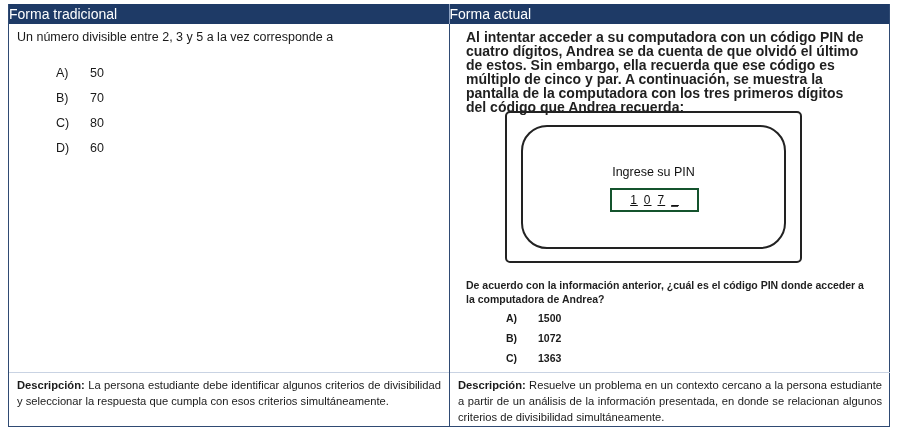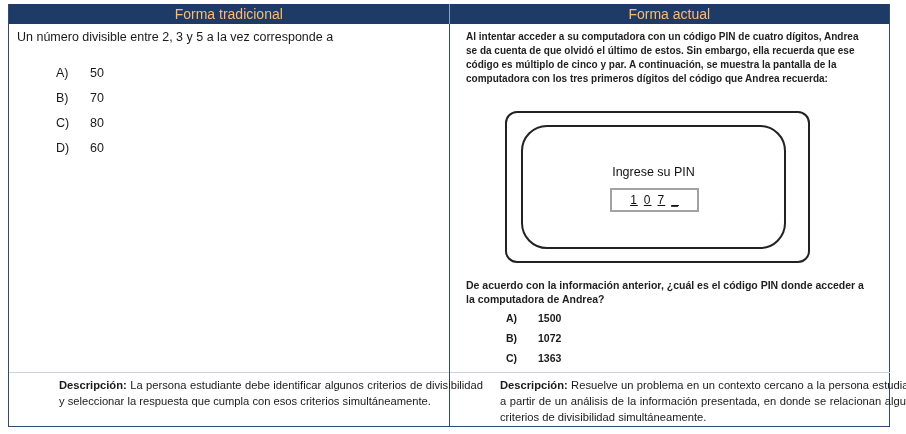--- a/index.html
+++ b/index.html
@@ -1,43 +1,43 @@
 <!DOCTYPE html>
 <html><head>
 <meta charset="utf-8">
 <style>
   html, body { margin: 0; padding: 0; background: #ffffff; }
   body { width: 906px; height: 434px; position: relative; overflow: hidden;
          font-family: "Liberation Sans", "DejaVu Sans", sans-serif; color: #1a1a1a; }
   .table { position: absolute; left: 8px; top: 4px; width: 880px; height: 422px;
            border-left: 1.5px solid #2f4a73; border-right: 1.5px solid #2f4a73; border-bottom: 1.5px solid #2f4a73; }
   .header { position: absolute; left: 0; top: 0; width: 880px; height: 20px; background: #1e3a66; display: flex; }
-  .hcell { flex: 1; color: #fdba74; font-size: 14px; text-align: center; line-height: 20px; }
+  .hcell { flex: 1; color: #ffffff; font-size: 14px; text-align: left; line-height: 20px; }
   .hcell.left { border-right: 1px solid #8da1c2; }
   .vdiv { position: absolute; left: 440px; top: 20px; width: 1px; height: 402px; background: #2f4a73; }
   .col { position: absolute; top: 20px; width: 440px; height: 402px; }
   .col.left { left: 0; }
   .col.right { left: 441px; }
   .qtext { position: absolute; left: 8px; top: 6px; font-size: 12.5px; }
   .opts { position: absolute; left: 47px; top: 42px; font-size: 12.5px; }
   .opt { height: 25px; display: flex; }
   .opt .l { width: 34px; }
-  .rtext { position: absolute; left: 16px; top: 6px; width: 400px; font-size: 10px; line-height: 14px; font-weight: bold; color: #1f1f1f; }
-  .device { position: absolute; left: 55px; top: 87px; width: 293px; height: 148px; border: 2px solid #222; border-radius: 12px; padding-left: 8px; }
+  .rtext { position: absolute; left: 16px; top: 6px; width: 400px; font-size: 14px; line-height: 14px; font-weight: bold; color: #1f1f1f; }
+  .device { position: absolute; left: 55px; top: 87px; width: 293px; height: 148px; border: 2px solid #222; border-radius: 5px; }
   .screen { position: absolute; left: 14px; top: 12px; width: 261px; height: 120px; border: 2px solid #222; border-radius: 26px; }
   .pinlabel { position: absolute; left: 0; width: 100%; top: 38px; text-align: center; font-size: 12.5px; color: #111; }
-  .pinbox { position: absolute; left: 87px; top: 61px; width: 85px; height: 20px; border: 2px solid #a3a3a3; text-align: center;
+  .pinbox { position: absolute; left: 87px; top: 61px; width: 85px; height: 20px; border: 2px solid #14532d; text-align: center;
             font-size: 12px; line-height: 20px; letter-spacing: 1px; color: #111; }
   .pinbox span { text-decoration: underline; margin: 0 3px; }
   .q2 { position: absolute; left: 16px; top: 254px; width: 400px; font-size: 10.5px; line-height: 14px; font-weight: bold; color: #1f1f1f; }
   .opts2 { position: absolute; left: 56px; top: 288px; font-size: 10.5px; font-weight: bold; }
   .opt2 { height: 20px; display: flex; }
   .opt2 .l { width: 32px; }
   .rowdiv { position: absolute; left: 0; top: 348px; width: 440px; height: 1px; background: #c9d3e3; }
-  .desc { position: absolute; left: 8px; top: 353px; width: 424px; font-size: 11.2px; line-height: 16px; text-align: justify; margin-left: 42px; }
+  .desc { position: absolute; left: 8px; top: 353px; width: 424px; font-size: 11.2px; line-height: 16px; text-align: justify; }
   .desc b { font-weight: bold; }
 </style>
 </head>
 <body>
 
 <div class="table">
   <div class="header">
     <div class="hcell left">Forma tradicional</div>
     <div class="hcell">Forma actual</div>
   </div>

